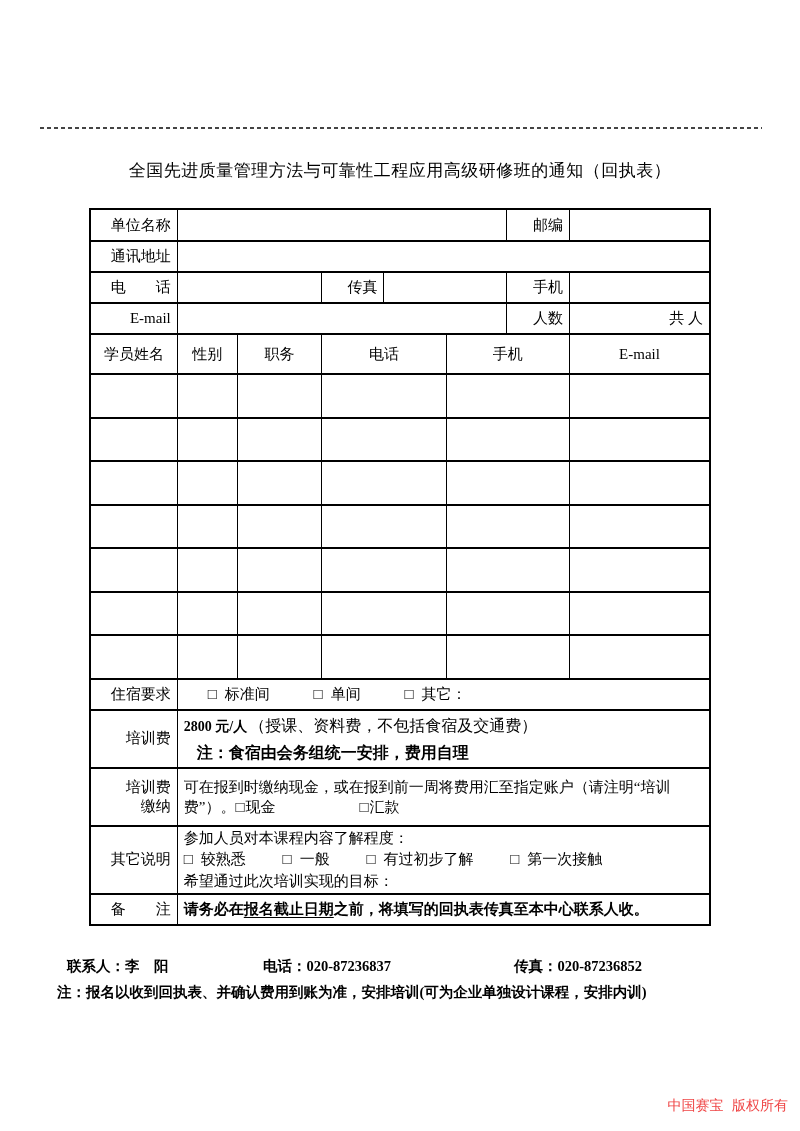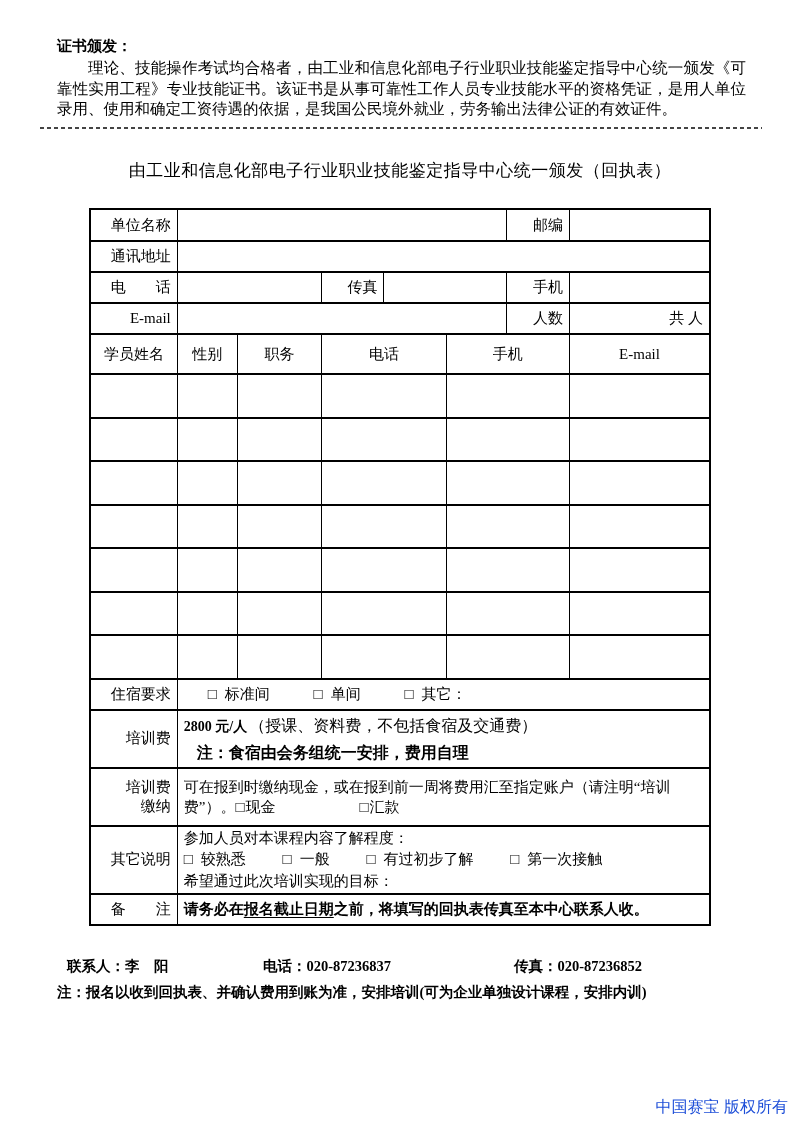--- a/index.html
+++ b/index.html
@@ -54,35 +54,31 @@
   .remark-cell { font-weight:bold; }
   .remark-cell u { text-underline-offset:3px; }
 
   
   .footer-line { position:absolute; top:957px; left:57px; width:705px; height:20px; font-size:14.5px; font-weight:bold; }
   .footer-contact { position:absolute; left:10px; }
   .footer-phone { position:absolute; left:206px; }
   .footer-fax { position:absolute; left:457px; }
   .footer-note { position:absolute; top:983px; left:57px; width:705px; font-size:14.5px; font-weight:bold; }
 
-  .watermark { position:absolute; top:1097px; right:12px; font-size:16px; color:#1d4ed8; font-family:Liberation Sans, sans-serif; }
+  .watermark { position:absolute; top:1097px; right:12px; font-size:14px; color:#ef4444; font-family:Liberation Mono, monospace; }
 </style>
 </head>
 <body>
 
 <div class="page">
 
-  <div class="cert">
-    <div class="cert-heading">证书颁发：</div>
-    <div class="cert-body">理论、技能操作考试均合格者，由工业和信息化部电子行业职业技能鉴定指导中心统一颁发《可靠性实用工程》专业技能证书。该证书是从事可靠性工作人员专业技能水平的资格凭证，是用人单位录用、使用和确定工资待遇的依据，是我国公民境外就业，劳务输出法律公证的有效证件。</div>
-  </div>
 
   <div class="dashed-rule"></div>
 
-  <div class="doc-title">由工业和信息化部电子行业职业技能鉴定指导中心统一颁发（回执表）</div>
+  <div class="doc-title">全国先进质量管理方法与可靠性工程应用高级研修班的通知（回执表）</div>
 
   <table class="form">
     <colgroup>
       <col style="width:87px">
         <col style="width:60px">
         <col style="width:84px">
         <col style="width:62px">
       <col style="width:62px">
         <col style="width:60px">
         <col style="width:63px">

